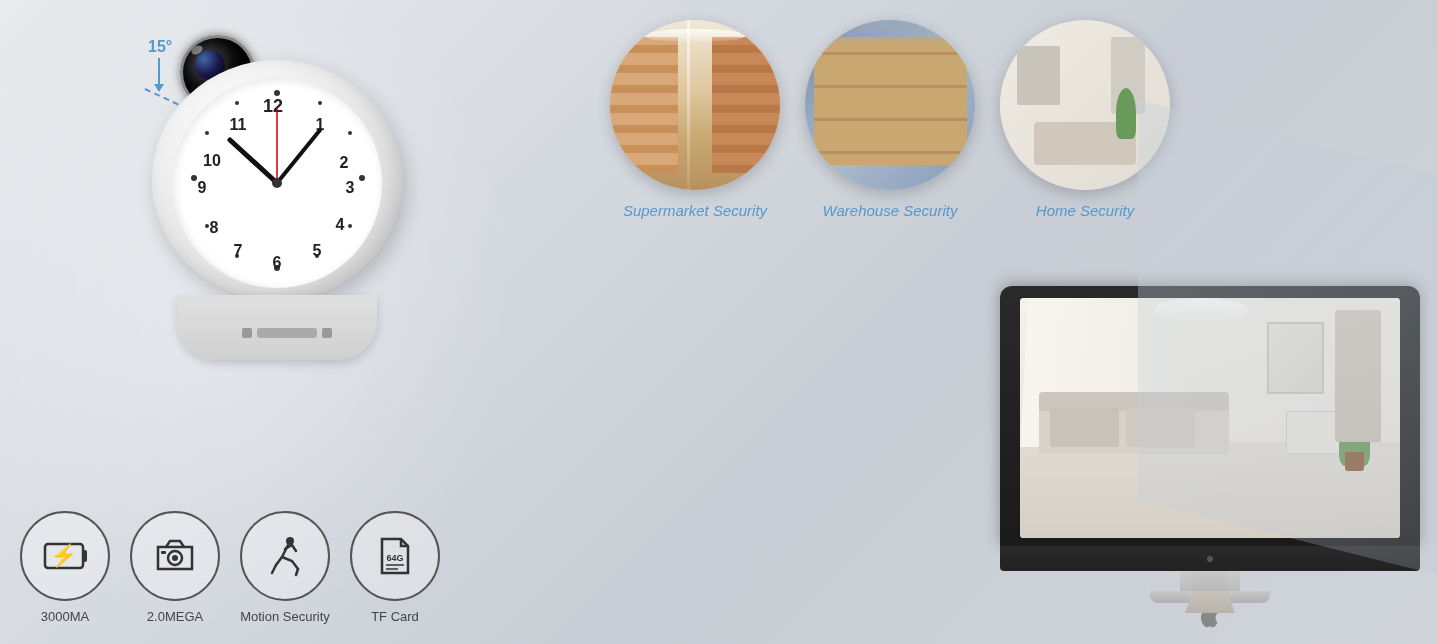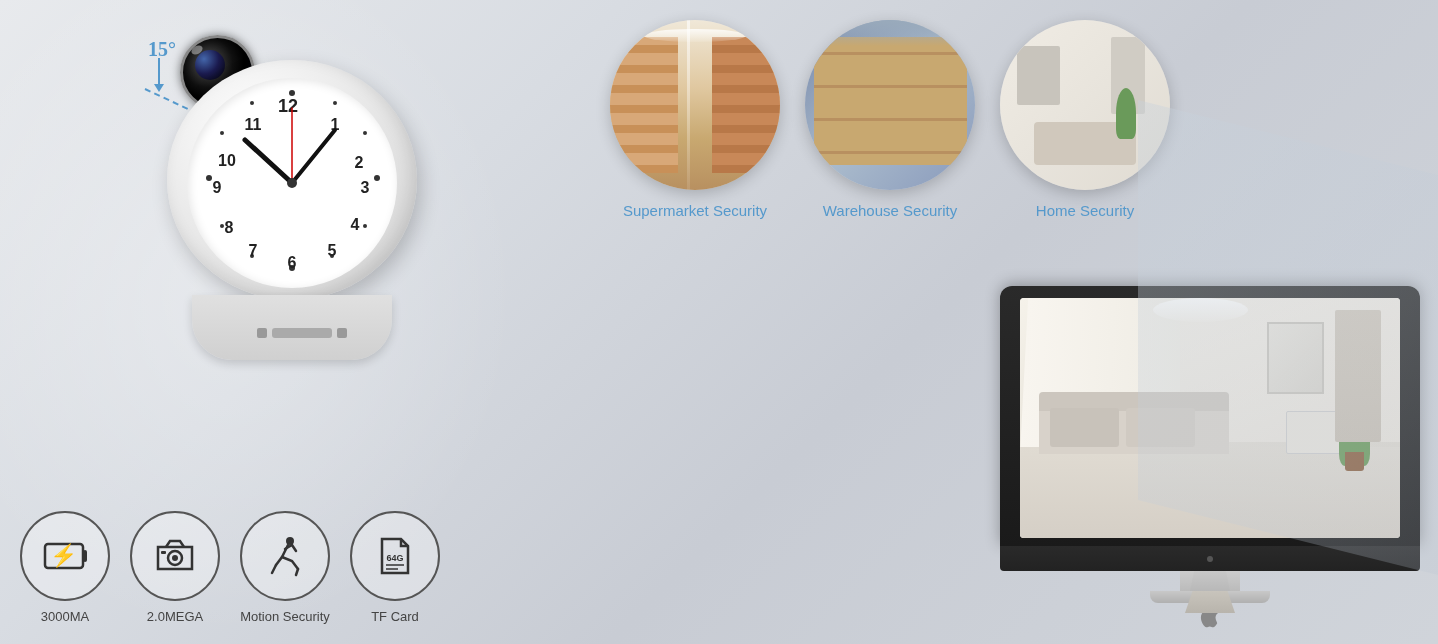--- a/index.html
+++ b/index.html
@@ -47,23 +47,22 @@
       left: 70px;
       top: 20px;
       width: 180px;
       height: 180px;
     }
     .angle-text {
       position: absolute;
       left: 78px;
       top: 18px;
       color: #5599cc;
-      font-size: 20px;
+      font-size: 16px;
       font-weight: bold;
-      font-family: Liberation Serif, serif;
     }
     .angle-arrow {
       position: absolute;
       left: 88px;
       top: 38px;
       width: 2px;
       height: 28px;
       background: #5599cc;
     }
     .angle-arrow::after {
@@ -118,21 +117,21 @@
       width: 160px;
       height: 2px;
       border-top: 2px dashed #5599cc;
       transform-origin: left center;
       transform: rotate(25deg);
     }
 
     
     .clock-body {
       position: absolute;
-      left: 167px;
+      left: 152px;
       top: 60px;
       width: 250px;
       height: 300px;
     }
     .clock-sphere {
       position: absolute;
       left: 0;
       top: 0;
       width: 250px;
       height: 240px;
@@ -246,20 +245,21 @@
     }
 
     
     .use-cases-row {
       position: absolute;
       top: 20px;
       left: 30px;
       display: flex;
       gap: 25px;
       align-items: flex-start;
+      font-style: italic;
     }
     .use-case-item {
       display: flex;
       flex-direction: column;
       align-items: center;
       gap: 12px;
     }
     .use-case-circle {
       width: 170px;
       height: 170px;

